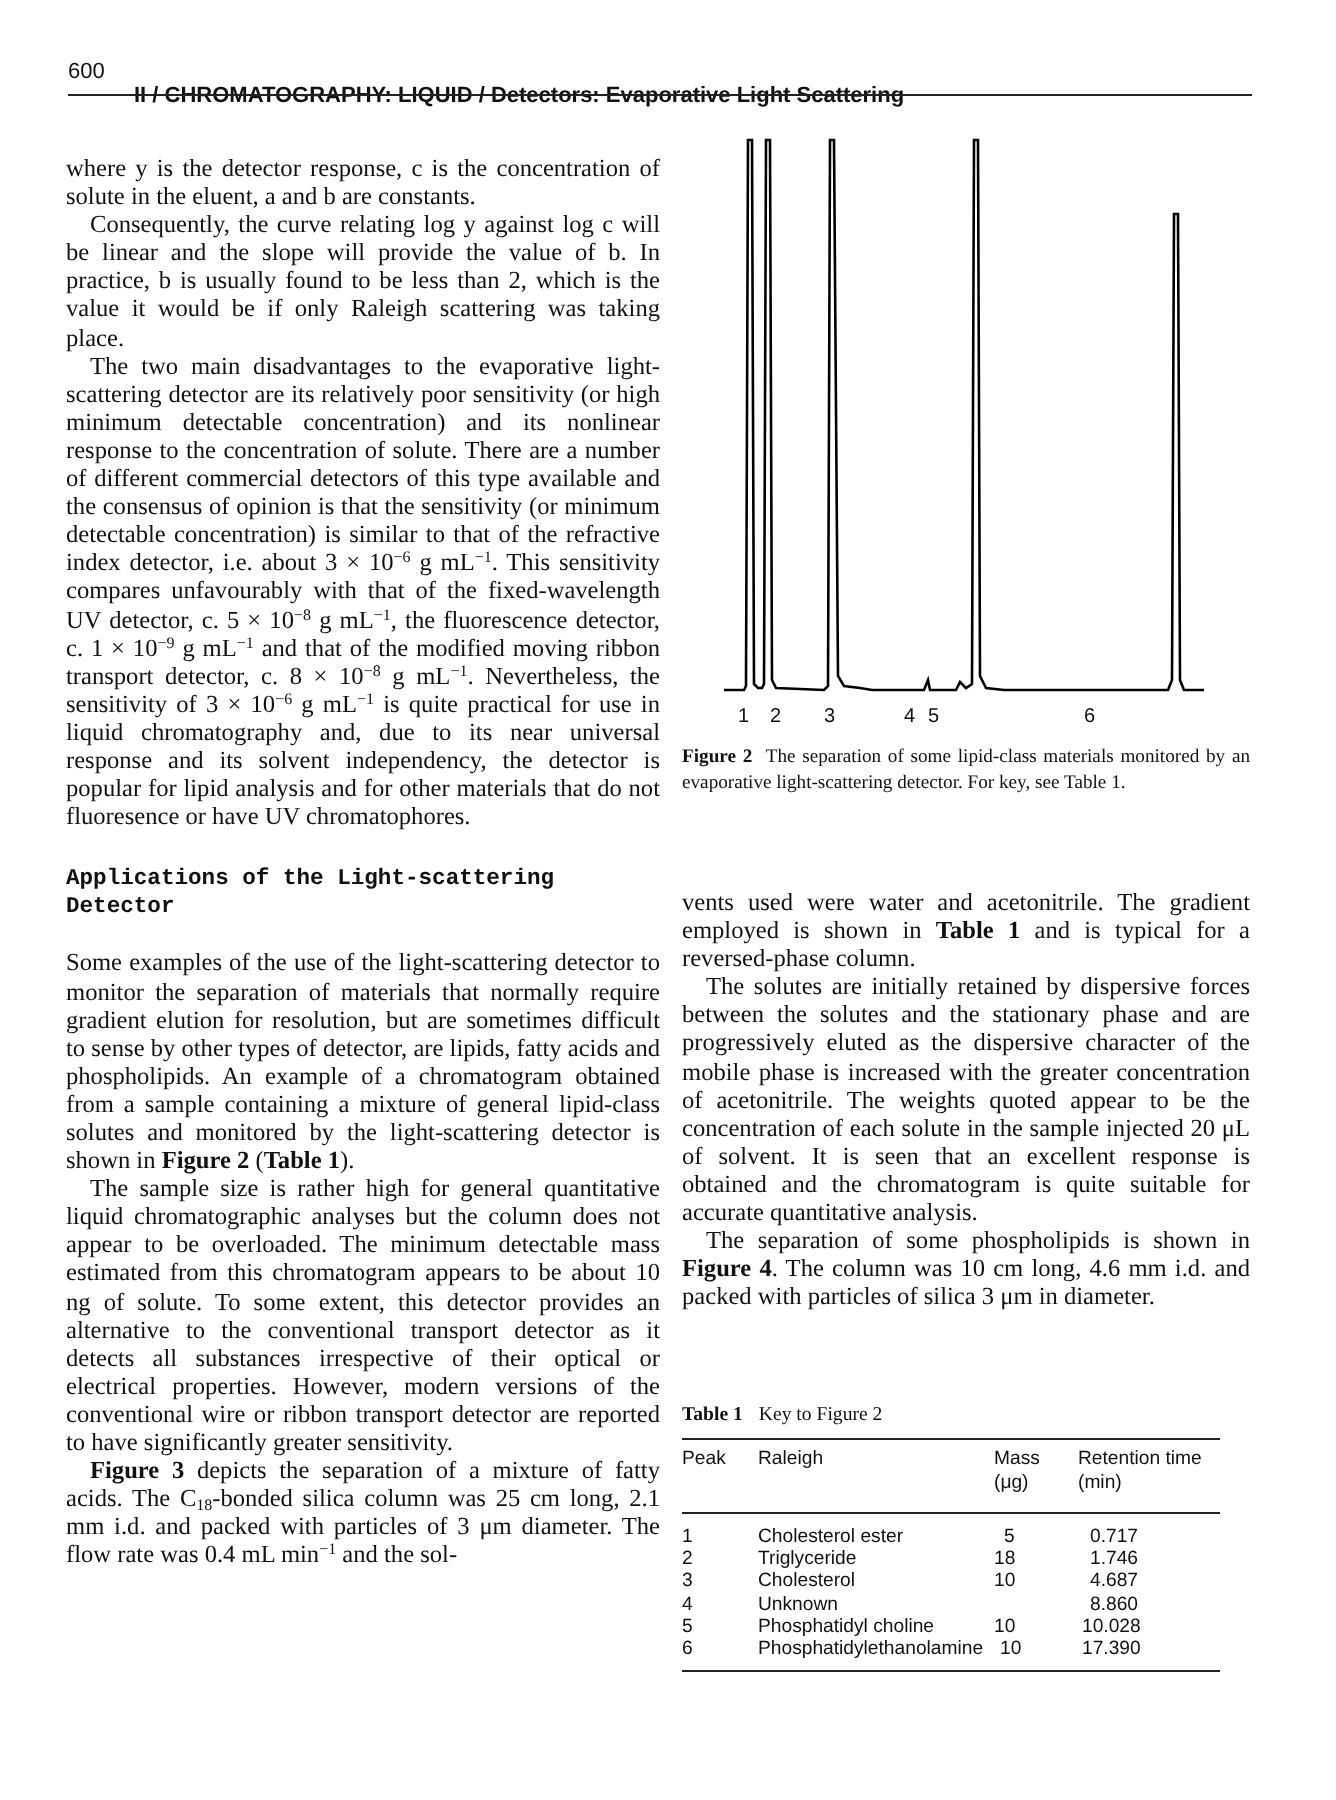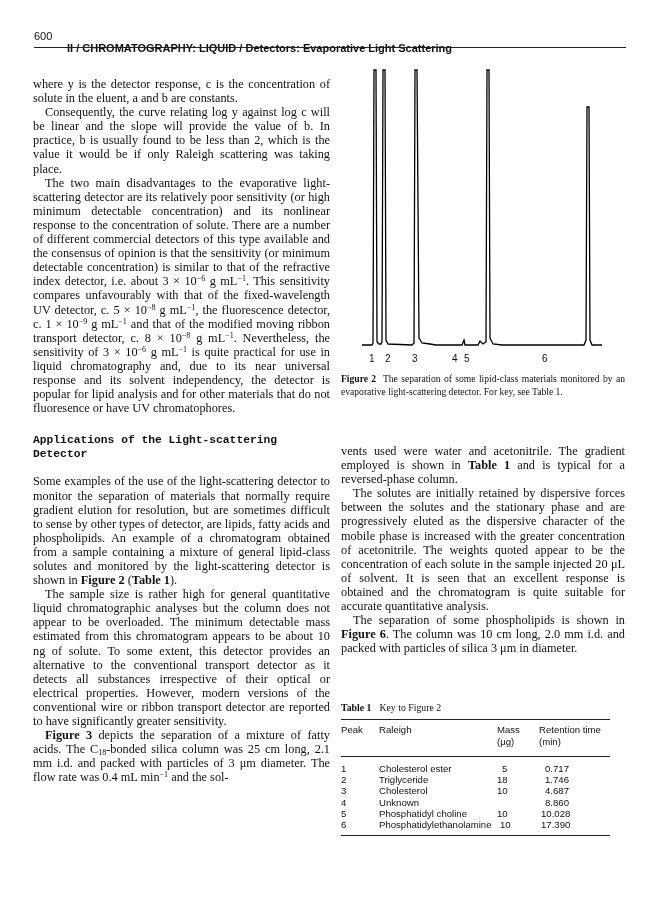--- a/index.html
+++ b/index.html
@@ -77,21 +77,21 @@
   <span class="peak-label" style="left:112px">5</span>
   <span class="peak-label" style="left:190px">6</span>
 </div>
 <div class="caption">
   <b>Figure 2</b>&nbsp;&nbsp;<span>The separation of some lipid-class materials monitored by an evaporative light-scattering detector. For key, see Table 1.</span>
 </div>
 
 <div class="col right">
   <p><span>vents used were water and acetonitrile. The gradient employed is shown in </span><b>Table 1</b><span> and is typical for a reversed-phase column.</span></p>
   <p class="ind">The solutes are initially retained by dispersive forces between the solutes and the stationary phase and are progressively eluted as the dispersive character of the mobile phase is increased with the greater concentration of acetonitrile. The weights quoted appear to be the concentration of each solute in the sample injected 20 μL of solvent. It is seen that an excellent response is obtained and the chromatogram is quite suitable for accurate quantitative analysis.</p>
-  <p class="ind"><span>The separation of some phospholipids is shown in </span><b>Figure 6</b><span>. The column was 10 cm long, 2.0 mm i.d. and packed with particles of silica 3 μm in diameter.</span></p>
+  <p class="ind"><span>The separation of some phospholipids is shown in </span><b>Figure 4</b><span>. The column was 10 cm long, 4.6 mm i.d. and packed with particles of silica 3 μm in diameter.</span></p>
 </div>
 
 <div class="tbl-title">
   <b>Table 1</b><span>Key to Figure 2</span>
 </div>
 <div class="tbl-rule" style="top:719px"></div>
 <div class="tbl-rule" style="top:756px"></div>
 <table class="key">
   <thead>
     <tr>

